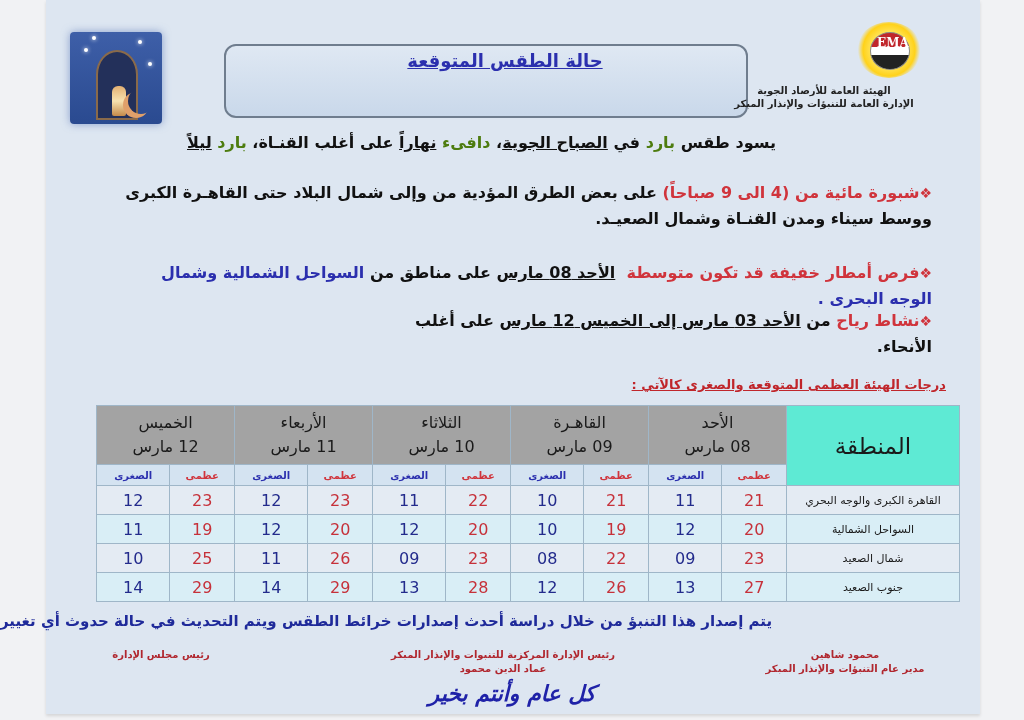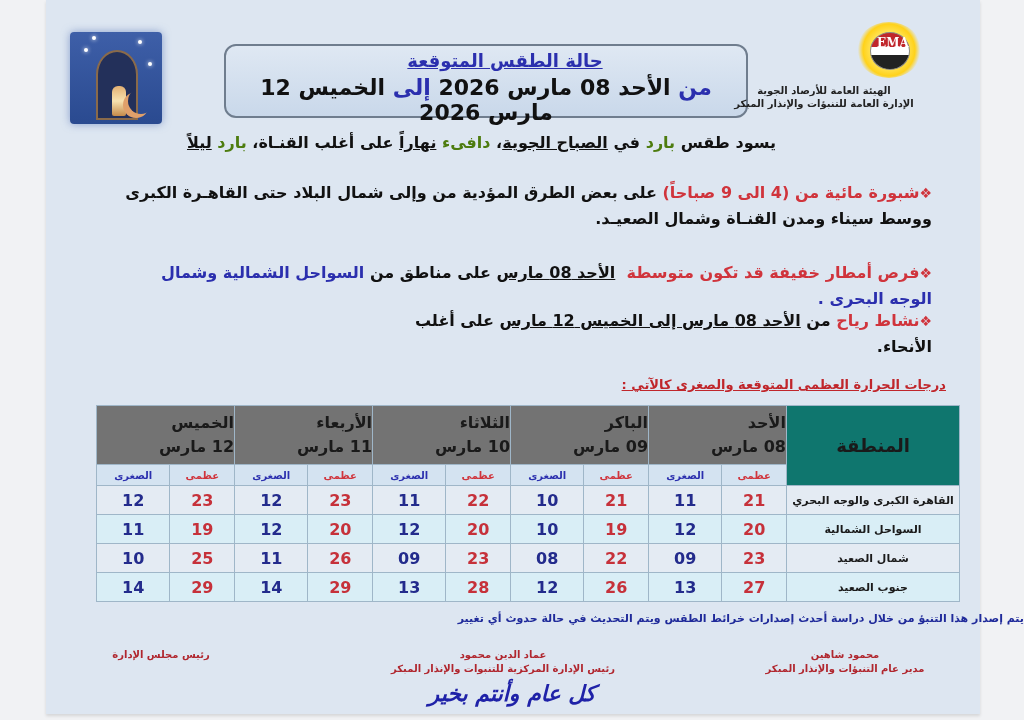--- a/index.html
+++ b/index.html
@@ -96,35 +96,35 @@
   }
 
   
   .temp-table {
     position:absolute; left:96px; top:405px; width:864px;
     border-collapse:collapse; direction:rtl;
   }
   .temp-table td, .temp-table th {
     border:1px solid #9fb6c8; text-align:center; padding:0;
   }
-  .temp-table .hdr-day { background:#737373; height:58px; font-size:16px; font-weight:bold; color:#1a1a1a; line-height:24px;text-align:right; }
-  .temp-table .hdr-region { background:#0f766e; font-size:18px; font-weight:bold; color:#1a1a1a; width:172px; }
+  .temp-table .hdr-day { background:#a3a3a3; height:58px; font-size:16px; font-weight:normal; color:#1a1a1a; line-height:24px; }
+  .temp-table .hdr-region { background:#5eead4; font-size:23px; font-weight:normal; color:#1a1a1a; width:172px; }
   .temp-table .sub { background:#d4e3f1; height:20px; font-size:10px; font-weight:bold; }
   .temp-table .sub.max { color:#d0343c; }
   .temp-table .sub.min { color:#2b2fae; }
-  .temp-table .row td { height:28px; font-size:16px; font-weight:bold; }
+  .temp-table .row td { height:28px; font-size:16px; font-weight:normal; }
   .temp-table .row:nth-child(odd) td { background:#e4ebf3; }
   .temp-table .row:nth-child(even) td { background:#d9eef6; }
   .temp-table .region-cell { font-size:11px !important; color:#1a1a1a; }
   .temp-table .max-val { color:#c6313a; }
   .temp-table .min-val { color:#232b8c; }
 
   .disclaimer {
-    position:absolute; left:0; width:1024px; top:612px; text-align:right;
-    font-size:11px; font-weight:bold; color:#1f2a9a;
+    position:absolute; left:0; width:1024px; top:612px; text-align:left;
+    font-size:15px; font-weight:bold; color:#1f2a9a;
   }
   .sig { position:absolute; top:648px; text-align:center; font-size:10px; font-weight:bold; color:#b0262e; line-height:14px; }
   .sig-left { left:86px; width:150px; }
   .sig-mid { left:378px; width:250px; }
   .sig-right { left:755px; width:180px; }
   .greeting {
     position:absolute; left:0; width:1024px; top:680px; text-align:center;
     font-family:"DejaVu Serif", serif; font-size:22px; font-weight:bold; font-style:italic; color:#1f22a8;
   }
 </style>
@@ -138,26 +138,20 @@
   <span class="star" style="left:22px;top:4px"></span>
   <span class="star" style="left:68px;top:8px"></span>
   <span class="star" style="left:78px;top:30px"></span>
   <div class="arch"></div>
   <div class="lantern"></div>
   <div class="moon"></div>
 </div>
 
 <div class="title-box">
   <div class="t1">حالة الطقس المتوقعة</div>
-  <div class="t2">
-    <span class="blue">من</span>
-    <span>الأحد 08 مارس 2026</span>
-    <span class="blue">إلى</span>
-    <span>الخميس 12 مارس 2026</span>
-  </div>
 </div>
 
 <div class="logo">
   <div class="sun"></div>
   <div class="disc"></div>
   <span class="ema">EMA</span>
 </div>
 <div class="org">
   <div>الهيئة العامة للأرصاد الجوية</div>
   <div>الإدارة العامة للتنبؤات والإنذار المبكر</div>
@@ -184,36 +178,36 @@
   <span class="bullet-mark">❖</span><span class="red">فرص أمطار خفيفة قد تكون متوسطة</span>
   &nbsp;<span class="u">الأحد 08 مارس</span>
   <span>على مناطق من</span>
   <span class="blue">السواحل الشمالية وشمال الوجه البحرى</span>
   <span class="blue">.</span>
 </div>
 
 <div class="bullet-block b3">
   <span class="bullet-mark">❖</span><span class="red">نشاط رياح</span>
   <span>من</span>
-  <span class="u">الأحد 08 مارس إلى الخميس 12 مارس</span>
+  <span class="u">الأحد 03 مارس إلى الخميس 12 مارس</span>
   <span>على أغلب الأنحاء.</span>
 </div>
 
-<div class="temps-caption">درجات الحرارة العظمى المتوقعة والصغرى كالآتي :</div>
+<div class="temps-caption">درجات الهيئة العظمى المتوقعة والصغرى كالآتي :</div>
 
 <table class="temp-table">
   <tbody>
       <tr>
     <th class="hdr-region" rowspan="2">المنطقة</th>
     <th class="hdr-day" colspan="2">
           <div>الأحد</div>
           <div>08  مارس</div>
         </th>
     <th class="hdr-day" colspan="2">
-          <div>الباكر</div>
+          <div>القاهـرة</div>
           <div>09  مارس</div>
         </th>
     <th class="hdr-day" colspan="2">
           <div>الثلاثاء</div>
           <div>10  مارس</div>
         </th>
     <th class="hdr-day" colspan="2">
           <div>الأربعاء</div>
           <div>11  مارس</div>
         </th>
@@ -290,21 +284,21 @@
   </tr>
   </tbody>
 </table>
 
 <div class="disclaimer">يتم إصدار هذا التنبؤ من خلال دراسة أحدث إصدارات خرائط الطقس ويتم التحديث في حالة حدوث أي تغيير</div>
 
 <div class="sig sig-left">
   <div>رئيس مجلس الإدارة</div>
 </div>
 <div class="sig sig-mid">
+  <div>رئيس الإدارة المركزية للتنبوات والإنذار المبكر</div>
   <div>عماد الدين محمود</div>
-  <div>رئيس الإدارة المركزية للتنبوات والإنذار المبكر</div>
 </div>
 <div class="sig sig-right">
   <div>محمود شاهين</div>
   <div>مدير عام التنبؤات والإنذار المبكر</div>
 </div>
 
 <div class="greeting">كل عام وأنتم بخير</div>
 
 </body></html>

